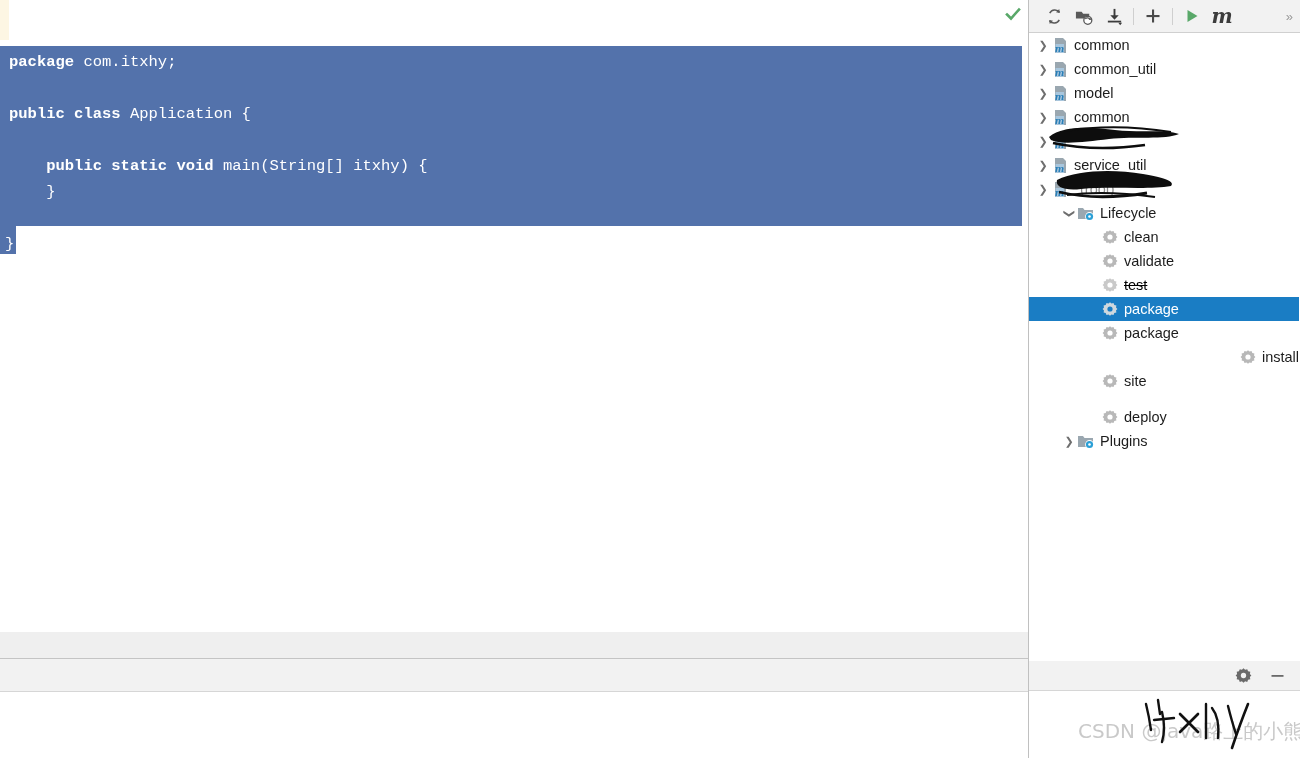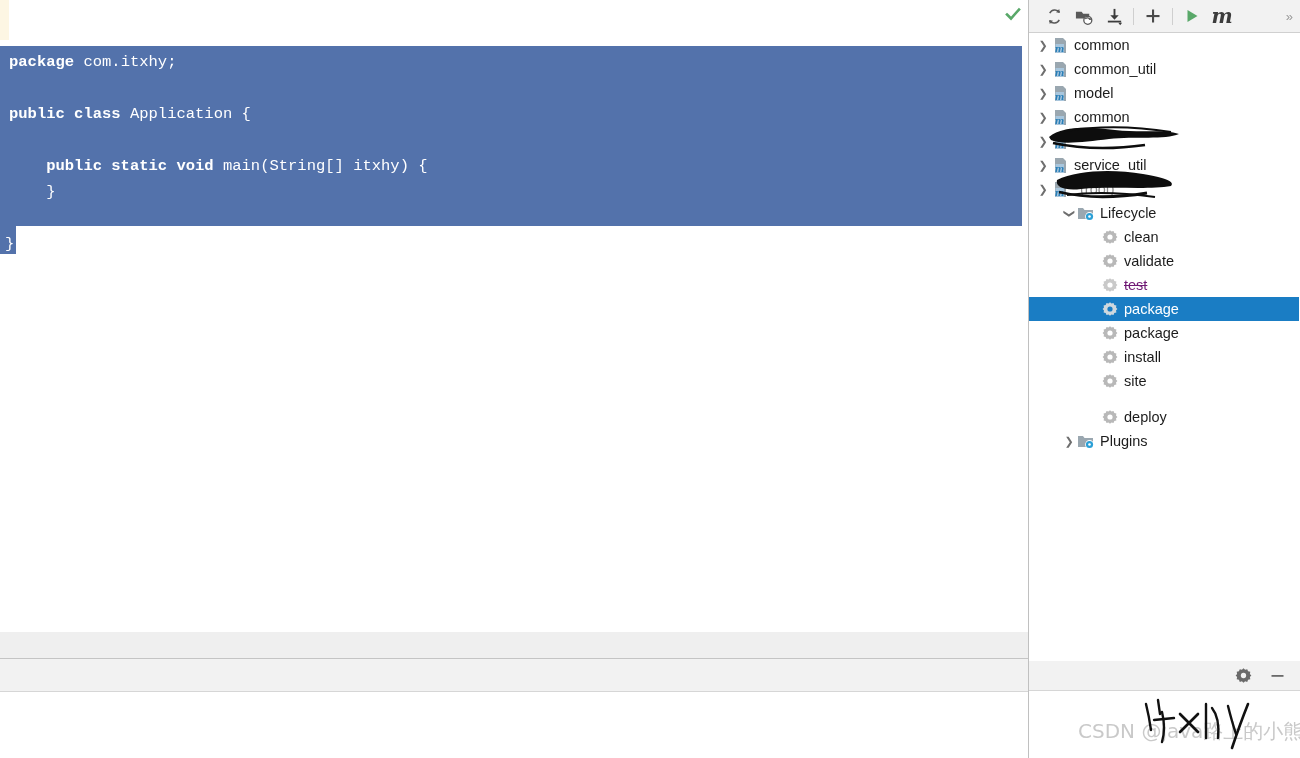--- a/index.html
+++ b/index.html
@@ -166,21 +166,21 @@
     align-items: center;
     font-size: 14.5px;
     color: #1c1c1c;
     white-space: nowrap;
   }
   .tree-row.selected {
     background: #1a7dc4;
     color: #ffffff;
   }
   .tree-row.disabled .row-label {
-    color: #701a75;
+    color: #000000;
     text-decoration: line-through;
   }
   .chev {
     width: 16px;
     display: inline-flex;
     align-items: center;
     justify-content: center;
     color: #6e6e6e;
     font-size: 11px;
     flex: 0 0 16px;
@@ -512,21 +512,21 @@
       <span class="chev hidden">❯</span>
       <span class="row-icon">
         <svg width="16" height="16" viewBox="0 0 16 16">
             <path d="M8 1.2 L9.5 2.6 L11.5 2 L12.3 4 L14.4 4.4 L14 6.5 L15.4 8 L14 9.5 L14.4 11.6 L12.3 12 L11.5 14 L9.5 13.4 L8 14.8 L6.5 13.4 L4.5 14 L3.7 12 L1.6 11.6 L2 9.5 L0.6 8 L2 6.5 L1.6 4.4 L3.7 4 L4.5 2 L6.5 2.6 Z" fill="#b8b8b8"></path>
             <circle cx="8" cy="8" r="2.6" fill="#ffffff"></circle>
           </svg>
       </span>
       <span class="row-label">package</span>
     </div>
 
-    <div class="tree-row" style="padding-left:56px;">
+    <div class="tree-row" style="padding-left:56px;justify-content:flex-end;">
       <span class="chev hidden">❯</span>
       <span class="row-icon">
         <svg width="16" height="16" viewBox="0 0 16 16">
             <path d="M8 1.2 L9.5 2.6 L11.5 2 L12.3 4 L14.4 4.4 L14 6.5 L15.4 8 L14 9.5 L14.4 11.6 L12.3 12 L11.5 14 L9.5 13.4 L8 14.8 L6.5 13.4 L4.5 14 L3.7 12 L1.6 11.6 L2 9.5 L0.6 8 L2 6.5 L1.6 4.4 L3.7 4 L4.5 2 L6.5 2.6 Z" fill="#b8b8b8"></path>
             <circle cx="8" cy="8" r="2.6" fill="#ffffff"></circle>
           </svg>
       </span>
       <span class="row-label">install</span>
     </div>
 

